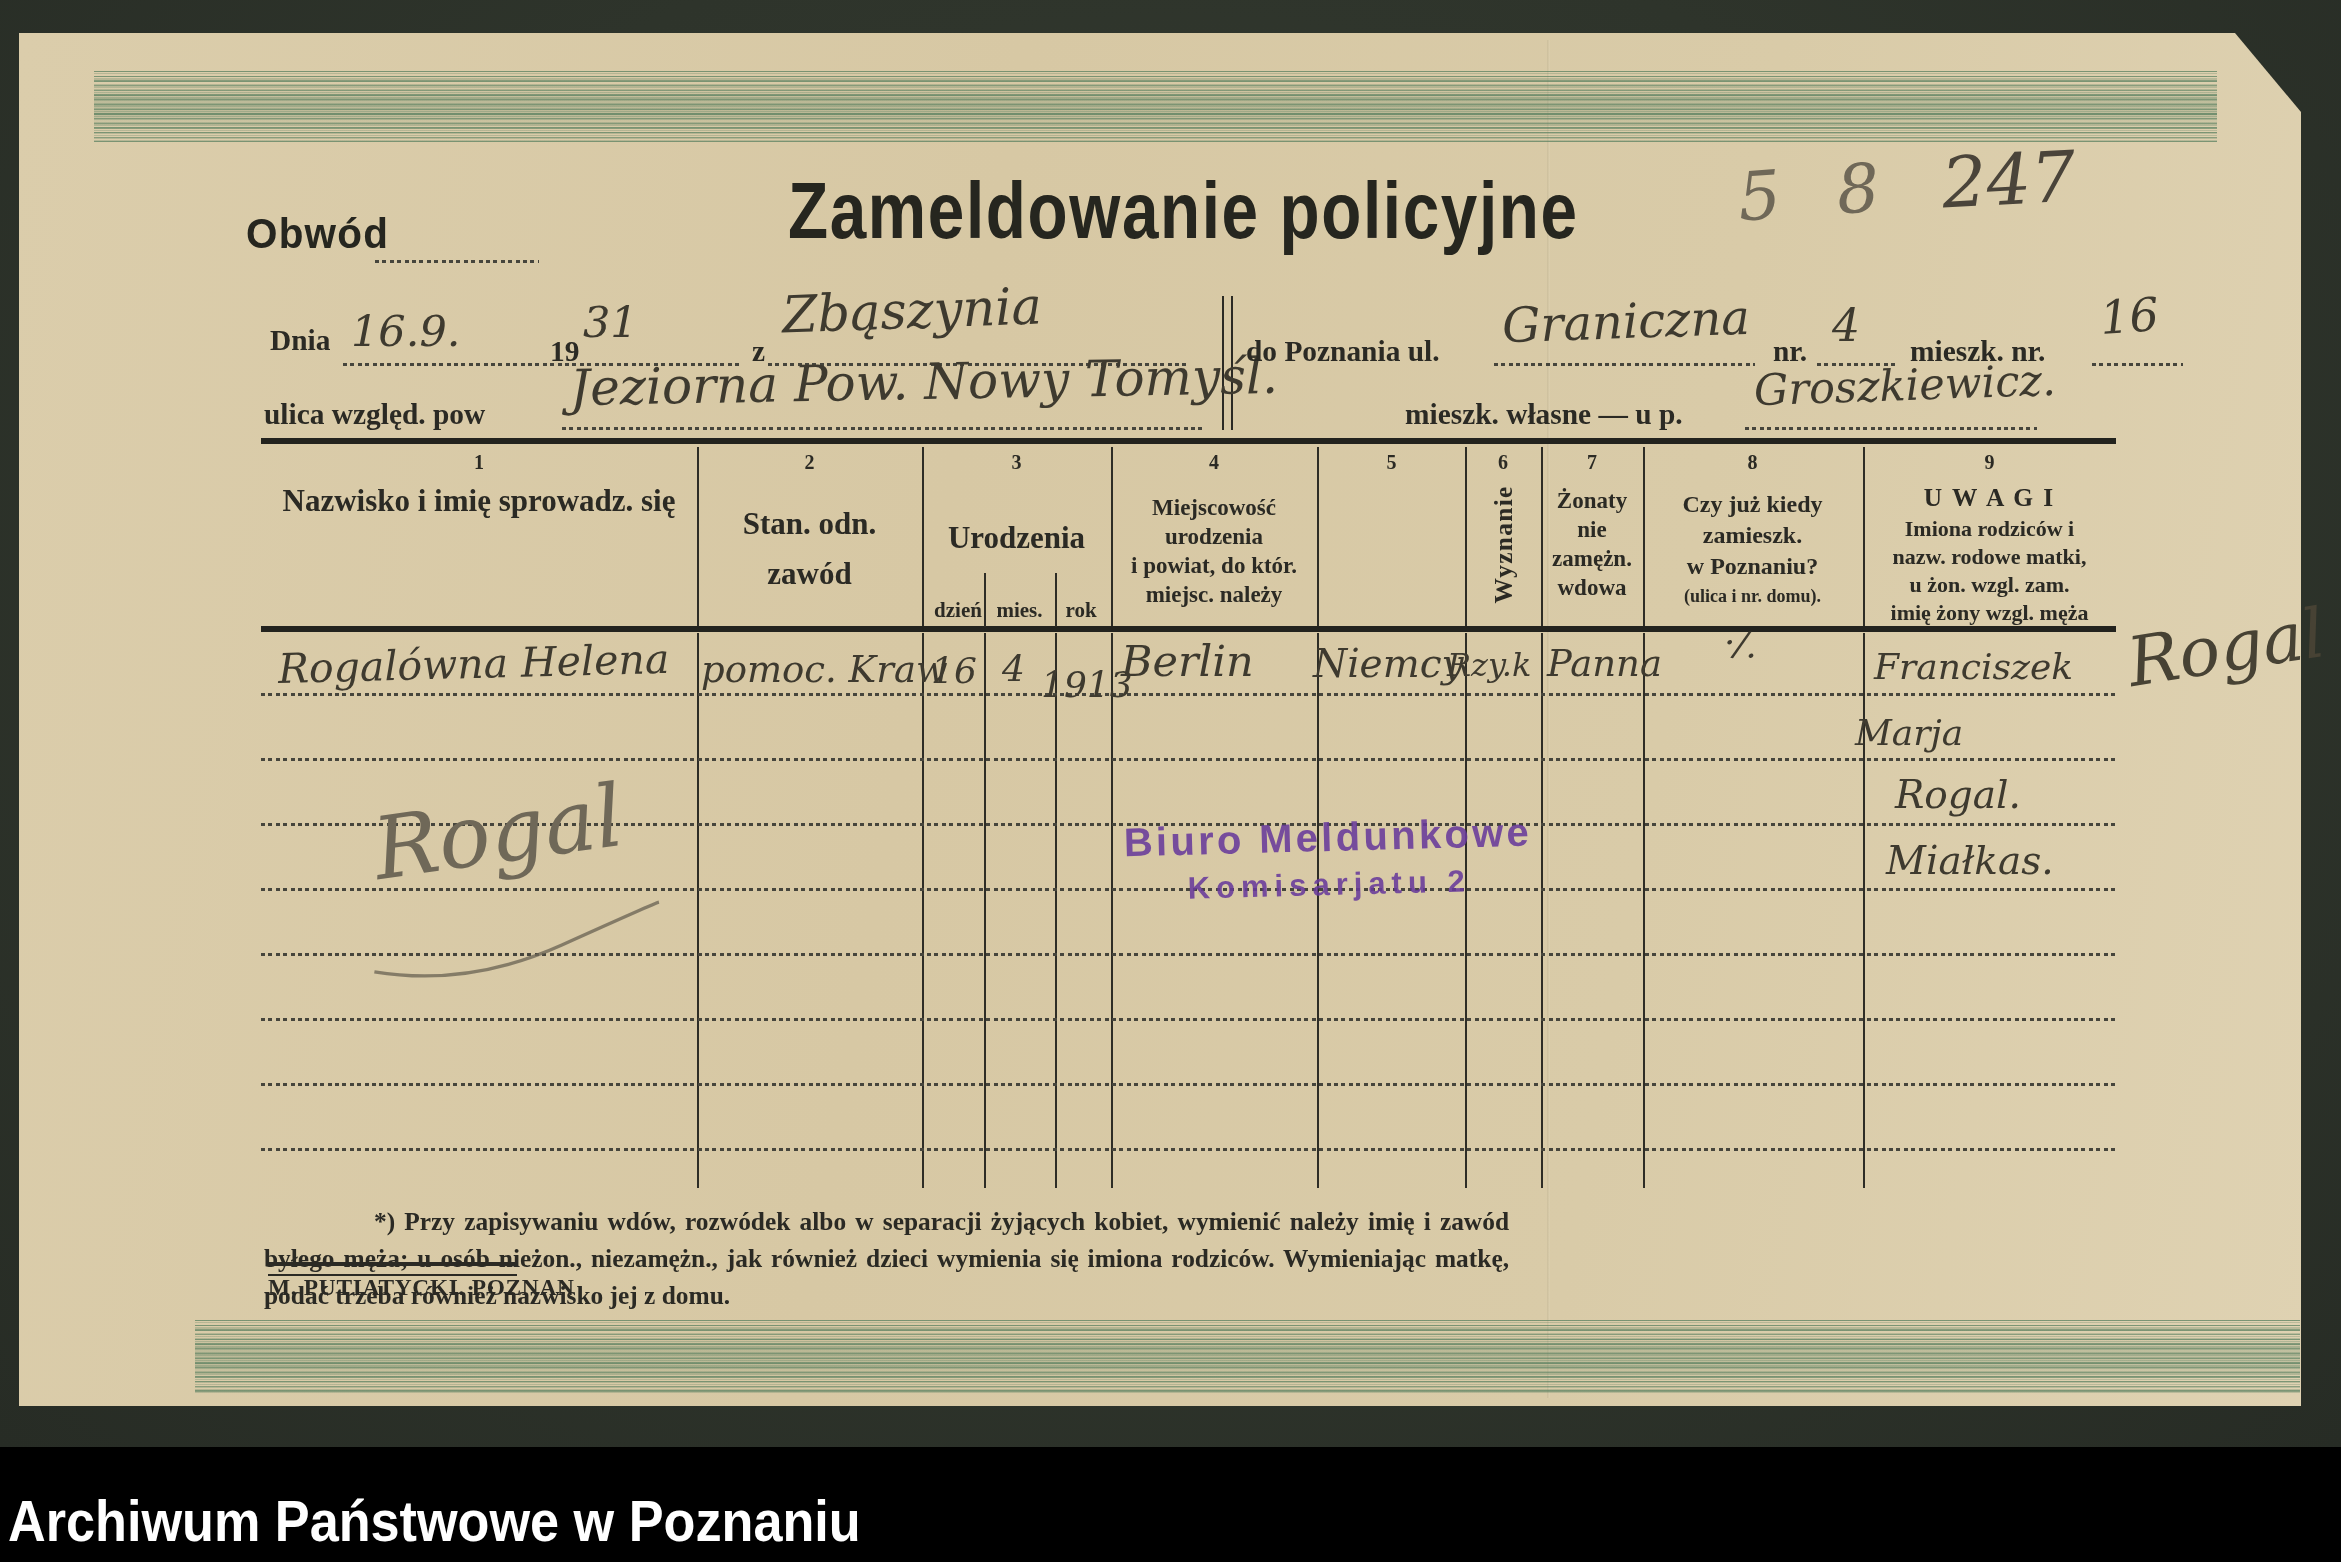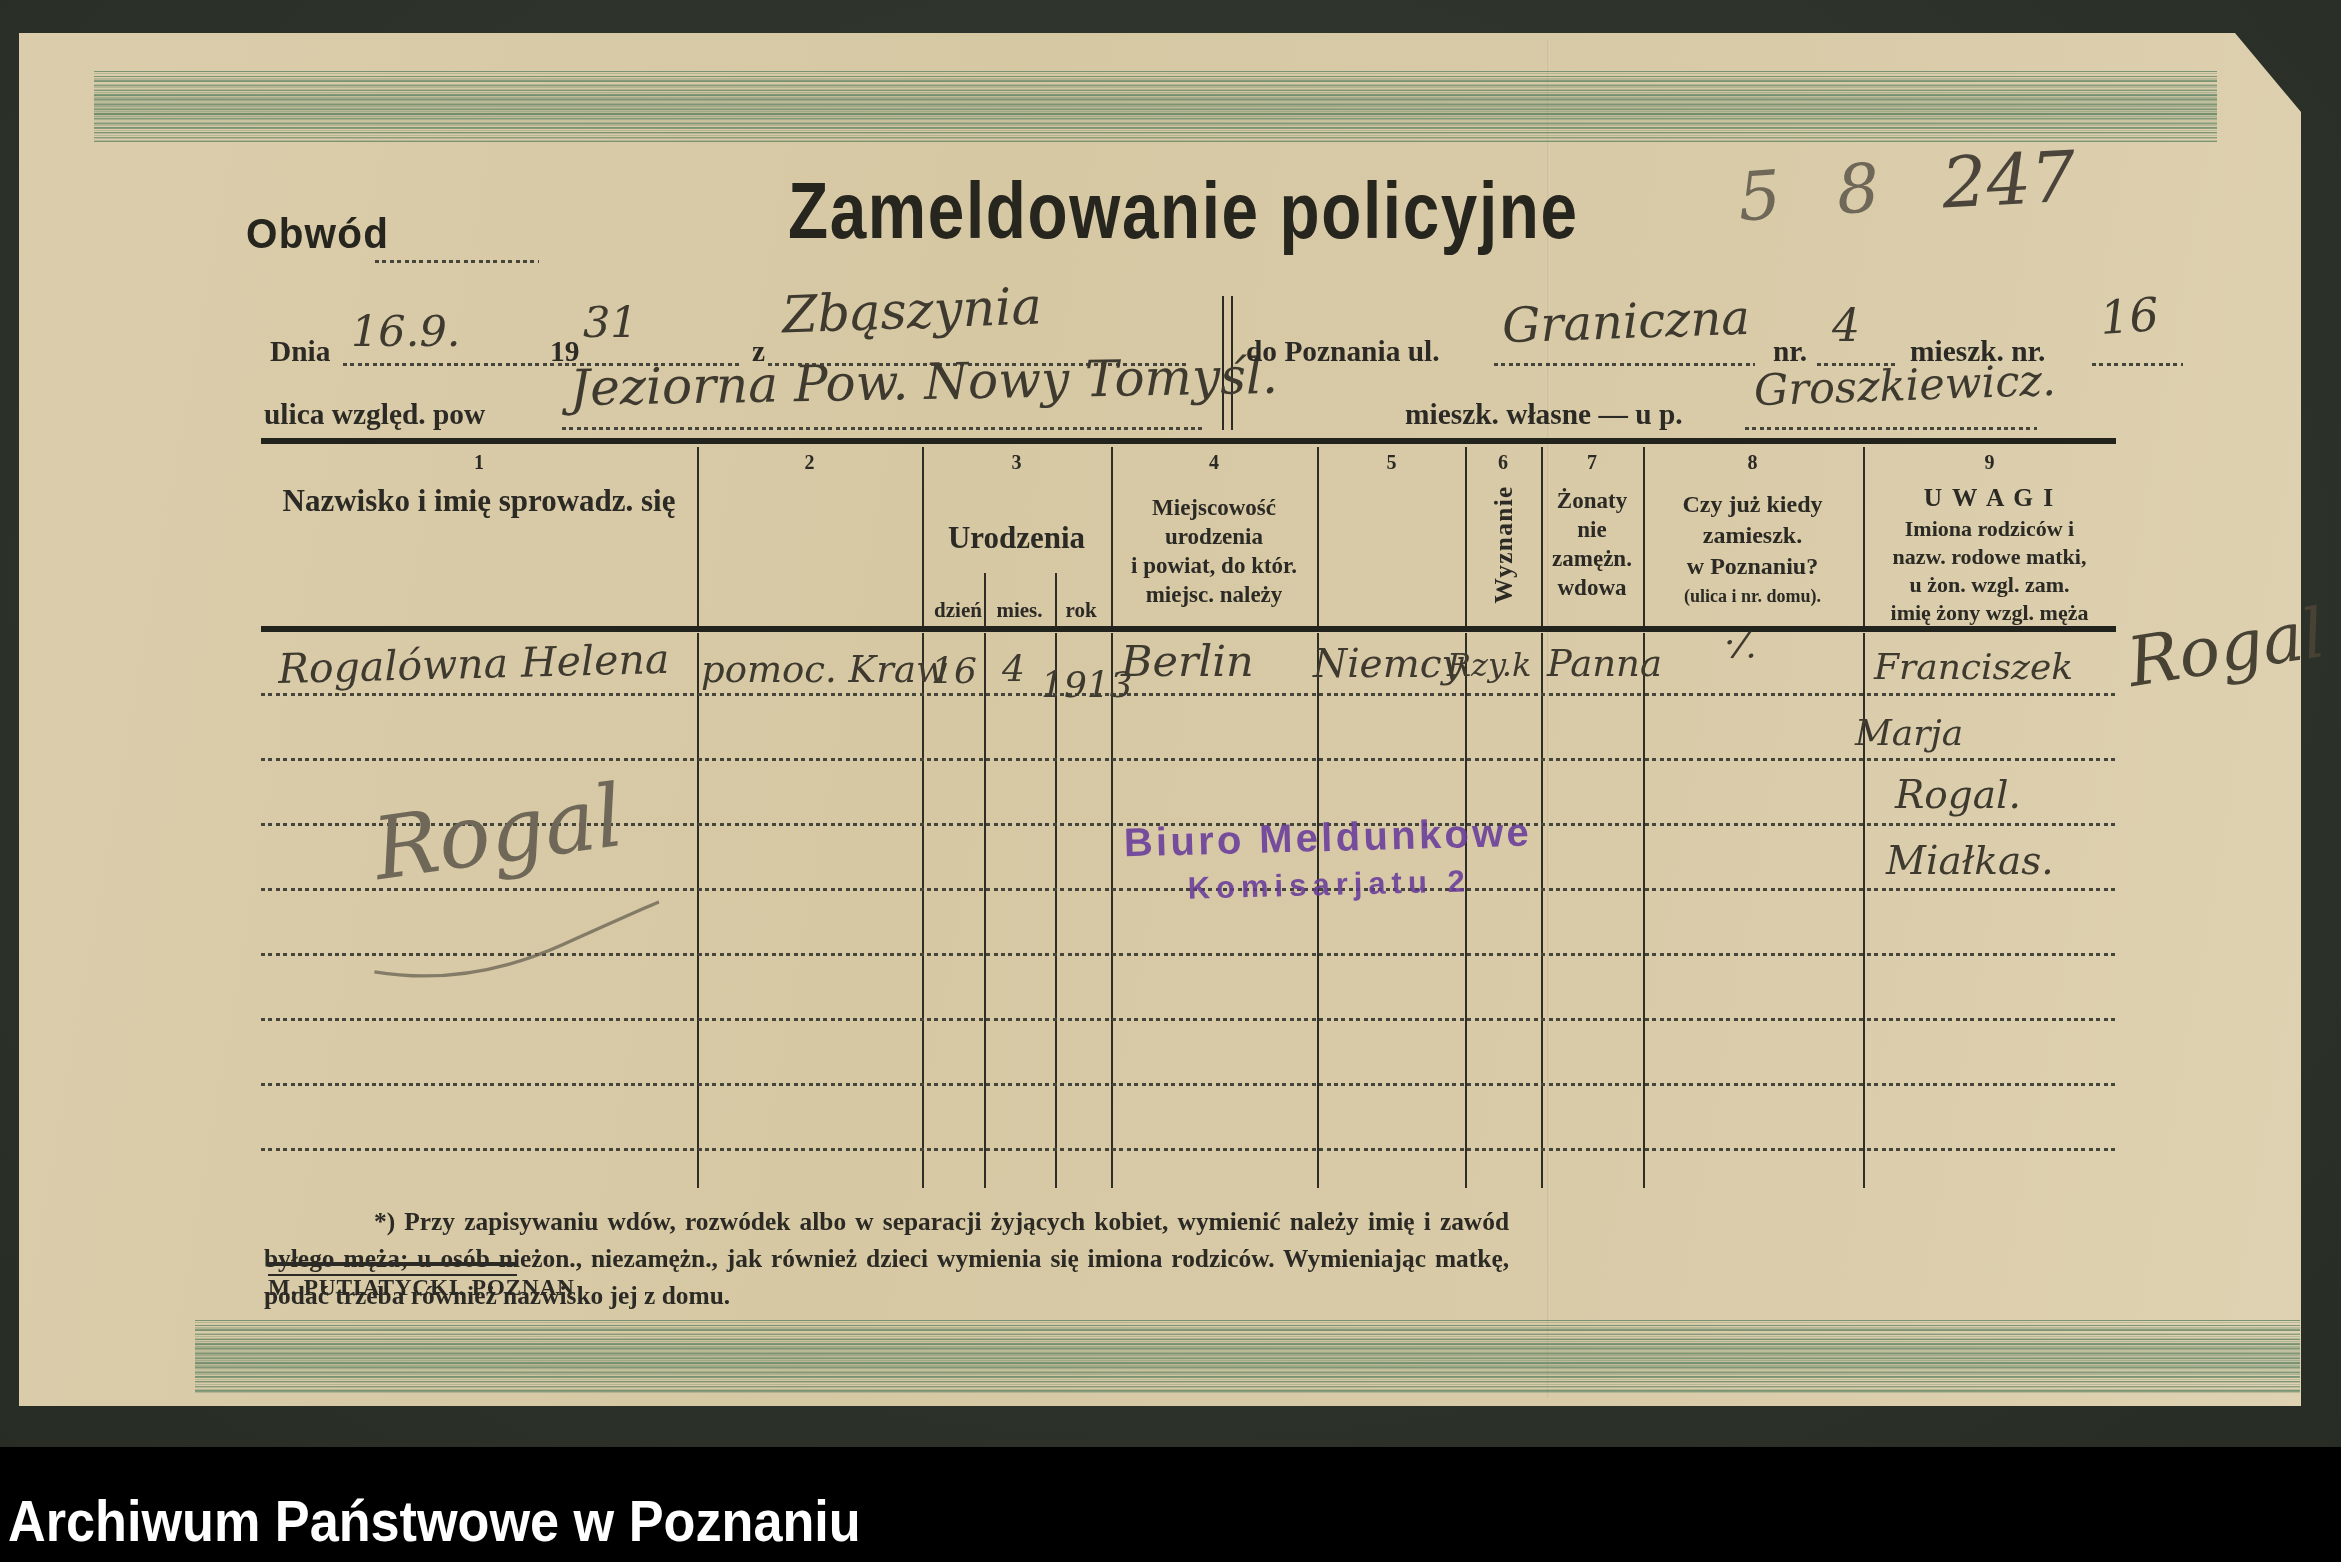--- a/index.html
+++ b/index.html
@@ -62,21 +62,21 @@
   <div class="band band-top"></div>
   <div class="band band-bottom"></div>
 
   <div class="hand pencil" style="left:1738px;top:153px;font-size:67px;letter-spacing:17.4px;transform:rotate(-4deg);">5 8</div>
   <div class="hand" style="left:1942px;top:139px;font-size:70px;color:#4a443a;transform:rotate(-3deg);">247</div>
 
   <div class="title">Zameldowanie policyjne</div>
   <div class="obwod">Obwód</div>
   <div class="dotline" style="left:375px;top:260px;width:164px;"></div>
 
-  <span class="plabel" style="left:270px;top:335px;">Dnia</span>
+  <span class="plabel" style="left:270px;top:324px;">Dnia</span>
   <span class="hand" style="left:351px;top:306px;font-size:43px;">16.9.</span>
   <div class="dotline" style="left:343px;top:363px;width:399px;"></div>
   <span class="plabel" style="left:550px;top:335px;">19</span>
   <span class="hand" style="left:583px;top:297px;font-size:43px;">31</span>
   <span class="plabel" style="left:752px;top:335px;">z</span>
   <div class="dotline" style="left:768px;top:363px;width:422px;"></div>
   <span class="hand" style="left:782px;top:281px;font-size:51px;transform:rotate(-2deg);">Zbąszynia</span>
   <div class="dbl-divider"></div>
 
   <span class="plabel" style="left:264px;top:398px;">ulica względ. pow</span>
@@ -110,20 +110,21 @@
   <div class="vline" style="left:1863px;top:447px;height:179px;"></div>
   <div class="vline" style="left:984px;top:573px;height:54px;"></div>
   <div class="vline" style="left:1055px;top:573px;height:54px;"></div>
 
   <div class="hcell" style="left:261px;width:436px;">
     <span class="hnum">1</span>
     <div style="font-weight:bold;font-size:31px;margin-top:9.4px;">Nazwisko i imię sprowadz. się</div>
   </div>
   <div class="hcell" style="left:697px;width:225px;">
     <span class="hnum">2</span>
+    <div style="font-weight:bold;font-size:31px;line-height:50px;margin-top:25.4px;">Stan. odn.<br>zawód</div>
   </div>
   <div class="hcell" style="left:922px;width:189px;">
     <span class="hnum">3</span>
     <div style="font-weight:bold;font-size:31px;margin-top:46px;">Urodzenia</div>
     <span style="position:absolute;left:0;width:72px;bottom:5.4px;font-weight:bold;font-size:21px;">dzień</span>
     <span style="position:absolute;left:62px;width:71px;bottom:5.4px;font-weight:bold;font-size:21px;">mies.</span>
     <span style="position:absolute;left:133px;width:52px;bottom:5.4px;font-weight:bold;font-size:21px;">rok</span>
   </div>
   <div class="hcell" style="left:1111px;width:206px;">
     <span class="hnum">4</span>

